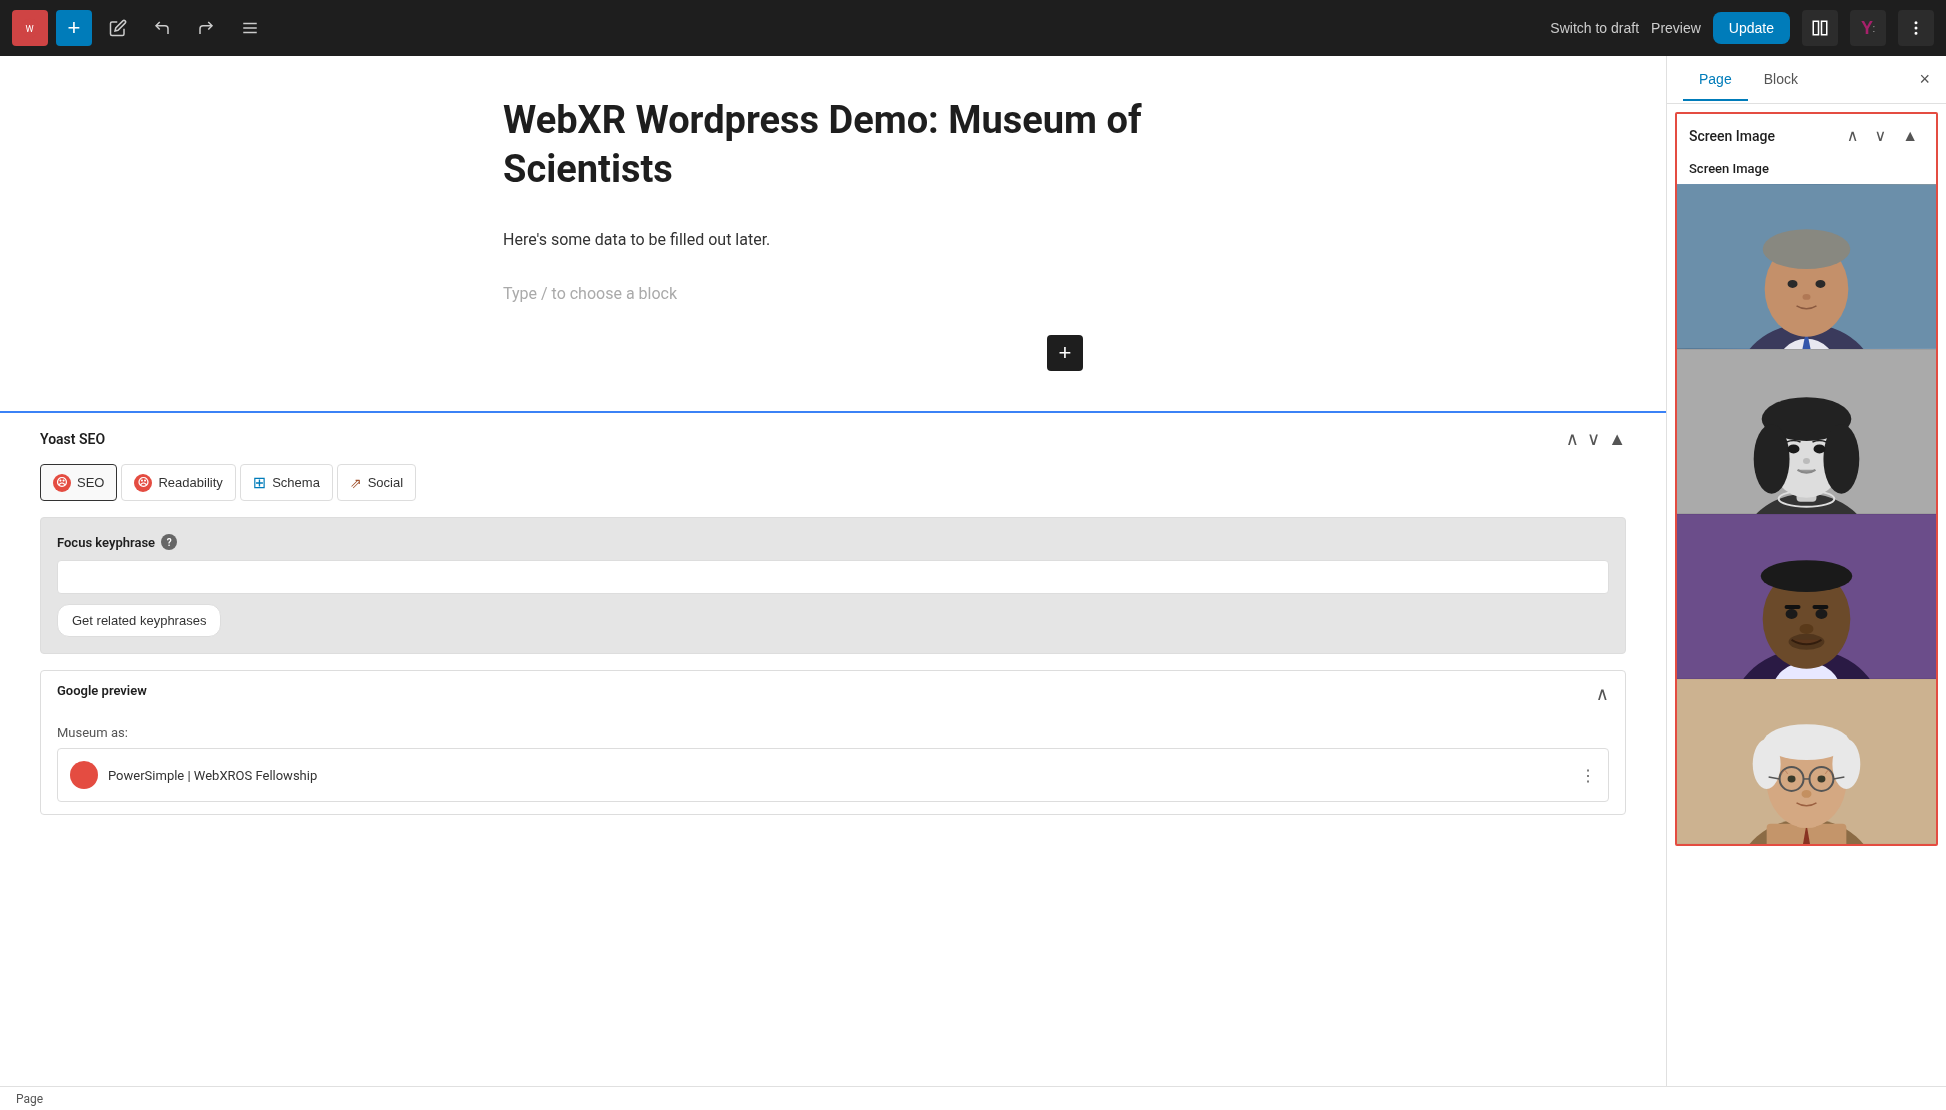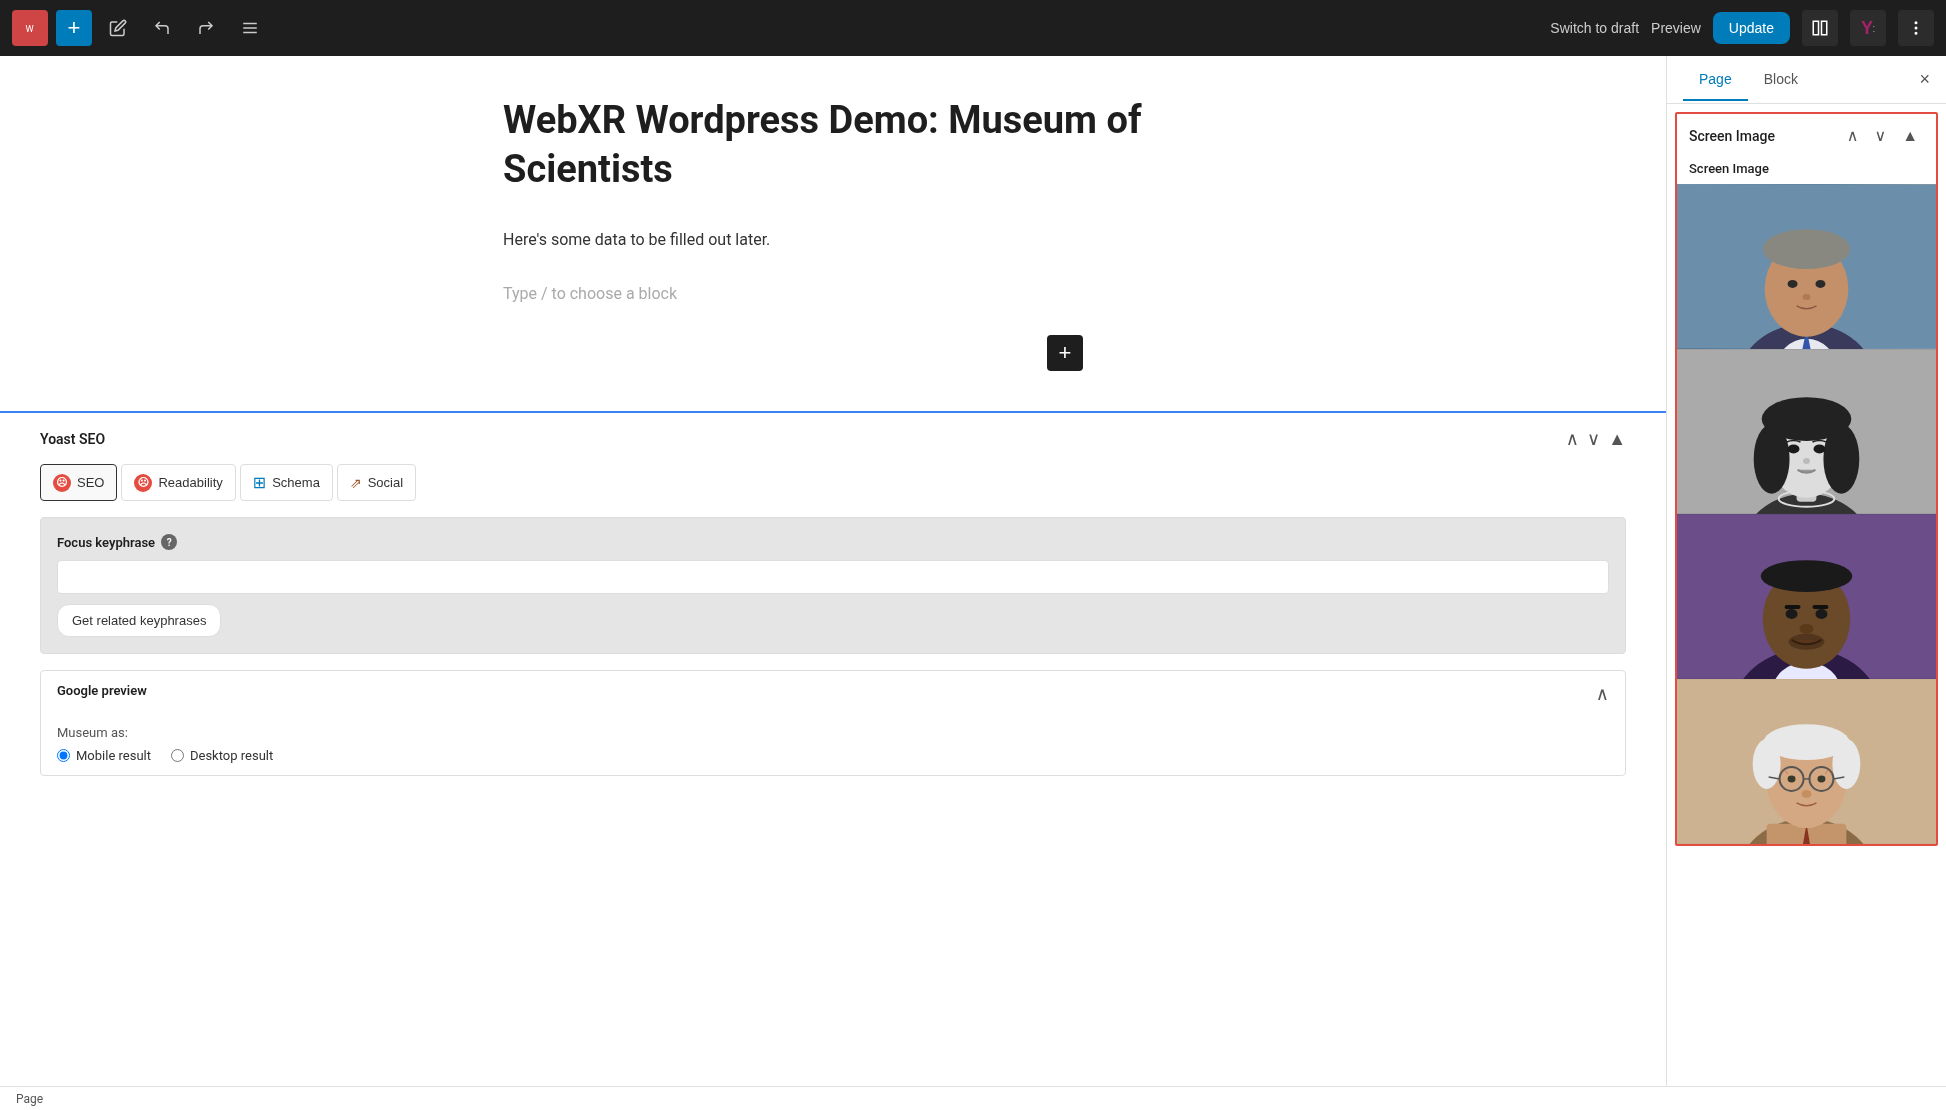--- a/index.html
+++ b/index.html
@@ -559,29 +559,24 @@
           <input class="focus-input" type="text" style="">
           <button class="related-keyphrases-btn">Get related keyphrases</button>
         </div>
 
         <div class="google-preview-section">
           <div class="google-preview-header">
             <span class="google-preview-title">Google preview</span>
             <button class="yoast-chevron">∧</button>
           </div>
           <div class="preview-as-label">Museum as:</div>
-          <div class="preview-radio-group">
-            <label class="preview-radio-option">
-              <input type="radio" name="preview" checked="" style="">
-              <span>Mobile result</span>
-            </label>
-            <label class="preview-radio-option">
-              <input type="radio" name="preview" style="">
-              <span>Desktop result</span>
-            </label>
+          <div class="preview-snippet">
+            <div class="snippet-favicon"></div>
+            <span class="snippet-text">PowerSimple | WebXROS Fellowship</span>
+            <button class="snippet-more-btn">⋮</button>
           </div>
         </div>
       </div>
     </div>
   </div>
 
   <div class="right-sidebar">
     <div class="sidebar-header">
       <div class="sidebar-tabs">
         <button class="sidebar-tab active">

